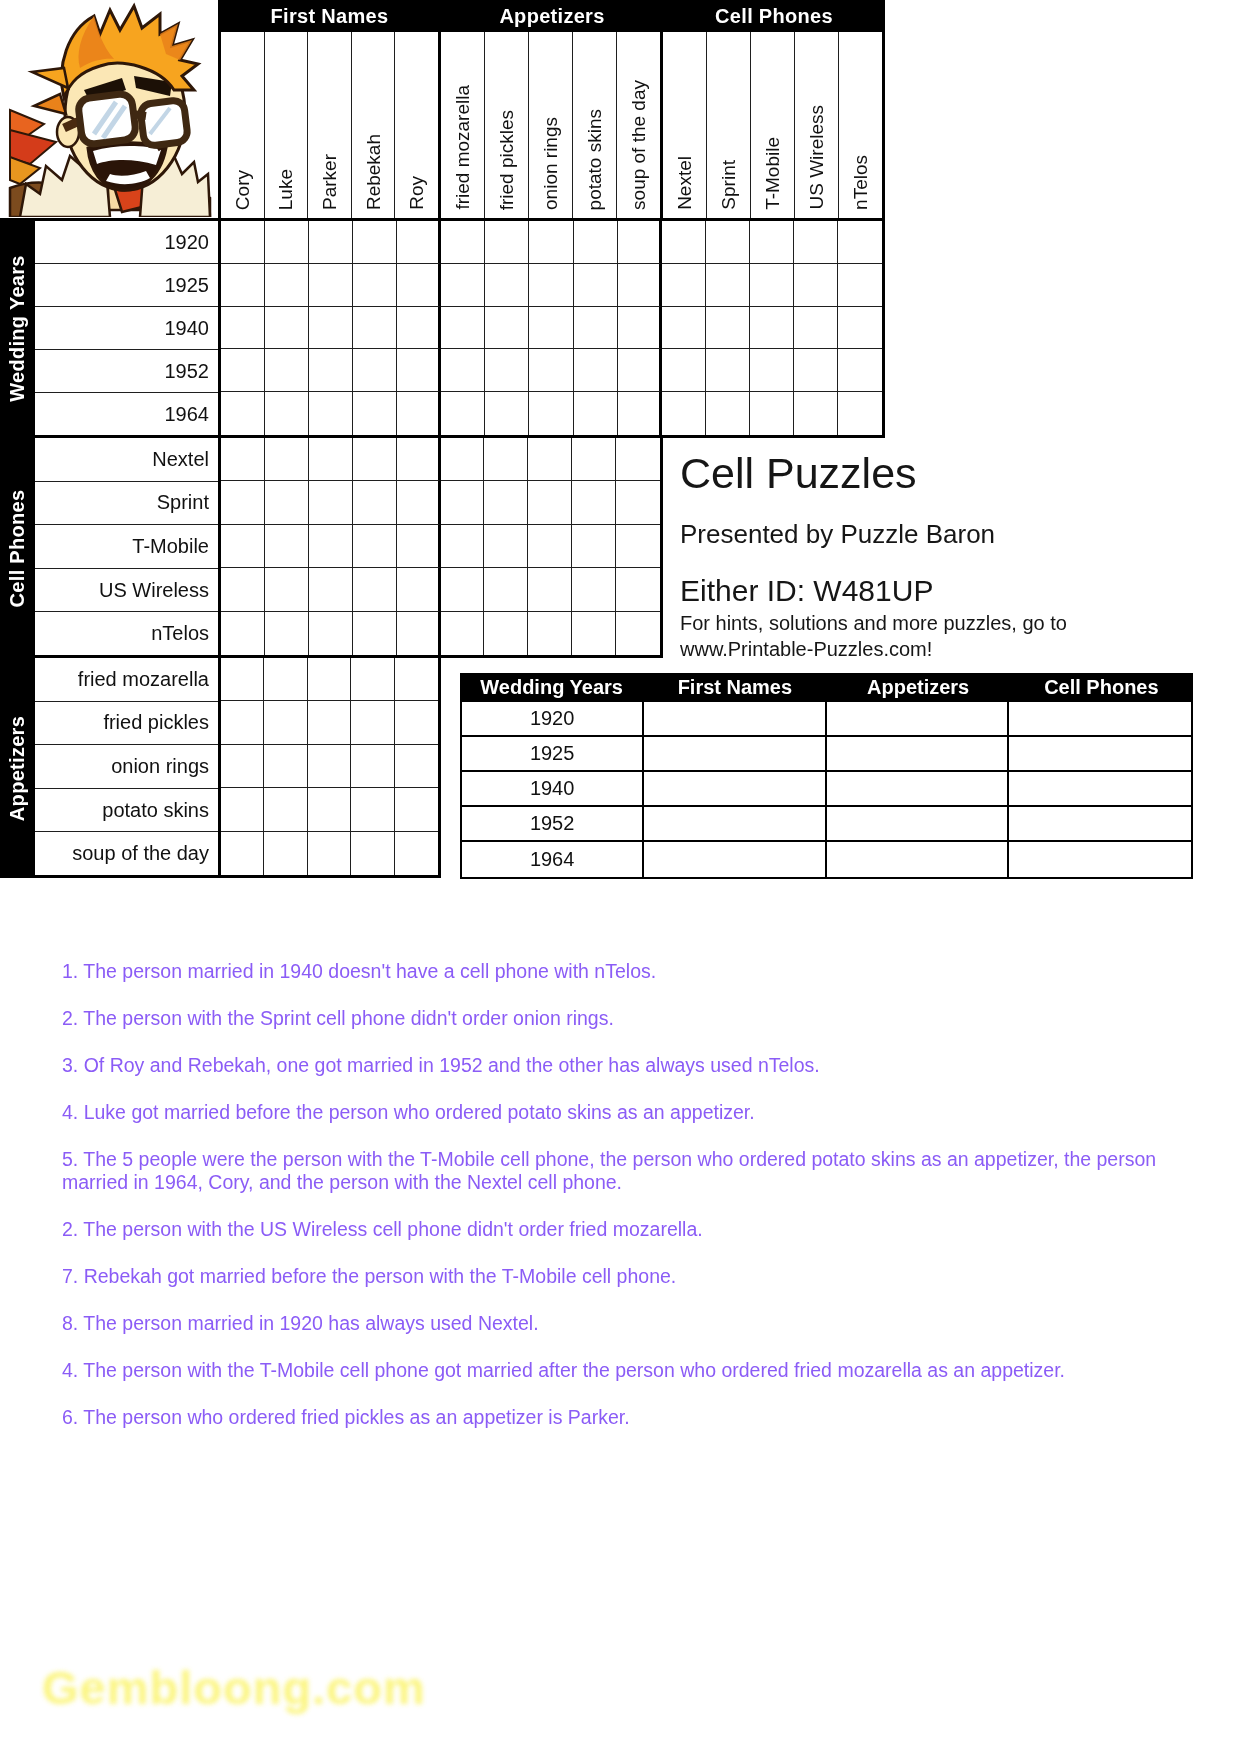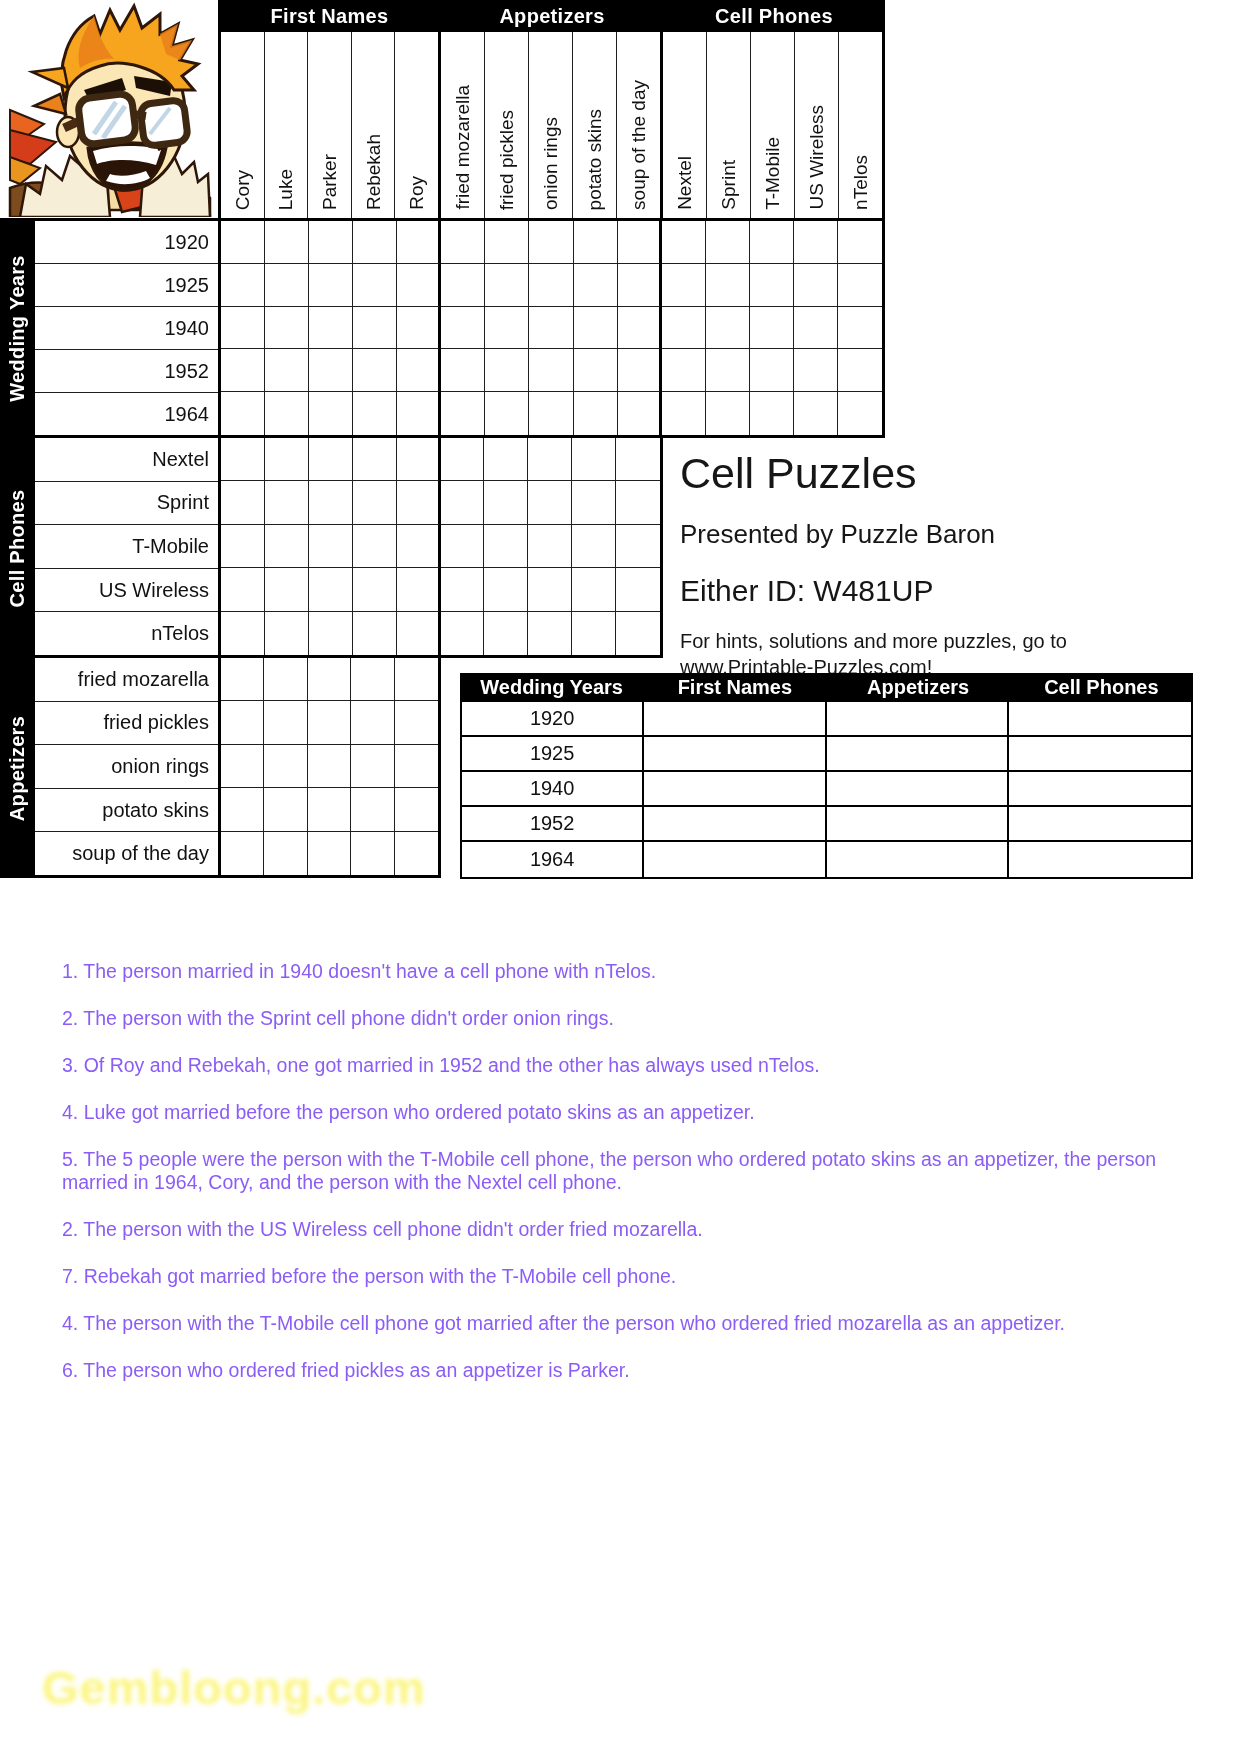--- a/index.html
+++ b/index.html
@@ -57,21 +57,21 @@
   .cell{box-sizing:border-box;border-right:1.5px solid #1f1f1f;border-bottom:1.5px solid #1f1f1f;}
   .cell.thickR{border-right:3px solid #000;}
   .cell.noR{border-right:none;}
   .cell.noB{border-bottom:none;}
 
   
   .title-block{position:absolute;left:680px;top:452px;}
   .main-title{font-size:43px;line-height:1.0;font-weight:400;color:#161616;}
   .subtitle{font-size:26px;margin-top:24px;color:#161616;}
   .puzzle-id{font-size:30px;margin-top:24px;color:#161616;}
-  .hint{font-size:20px;line-height:26px;margin-top:20px;color:#161616;}
+  .hint{font-size:20px;line-height:26px;margin-top:2px;color:#161616;}
 
   
   .atable{position:absolute;left:460px;top:673px;width:733px;}
   .athead{display:grid;grid-template-columns:repeat(4,1fr);background:#000;color:#fff;height:29px;}
   .athead div{display:flex;align-items:center;justify-content:center;font-weight:bold;font-size:20px;}
   .atbody{border:2px solid #000;border-top:none;box-sizing:border-box;}
   .atrow{display:grid;grid-template-columns:repeat(4,1fr);height:35px;border-bottom:2px solid #000;box-sizing:border-box;}
   .atrow:last-child{border-bottom:none;}
   .atcell{border-right:2px solid #000;display:flex;align-items:center;justify-content:center;
           font-size:20px;box-sizing:border-box;}
@@ -433,18 +433,19 @@
   </div>
 
   <div class="clues" id="clues">
       <p>1. The person married in 1940 doesn't have a cell phone with nTelos.</p>
       <p>2. The person with the Sprint cell phone didn't order onion rings.</p>
       <p>3. Of Roy and Rebekah, one got married in 1952 and the other has always used nTelos.</p>
       <p>4. Luke got married before the person who ordered potato skins as an appetizer.</p>
       <p>5. The 5 people were  the person with the T-Mobile cell phone, the person who ordered potato skins as an appetizer, the person married in 1964, Cory,  and the person with the Nextel cell phone.</p>
       <p>2. The person with the US Wireless cell phone didn't order fried mozarella.</p>
       <p>7. Rebekah got married before the person with the T-Mobile cell phone.</p>
+      <p>8. The person married in 1920 has always used Nextel.</p>
       <p>4. The person with the T-Mobile cell phone got married after the person who ordered fried mozarella as an appetizer.</p>
       <p>6. The person who ordered fried pickles as an appetizer is Parker.</p>
     </div>
 
   <div class="watermark" style="color: rgb(251, 244, 112);">Gembloong.com</div>
 </div>
 
 </body></html>

